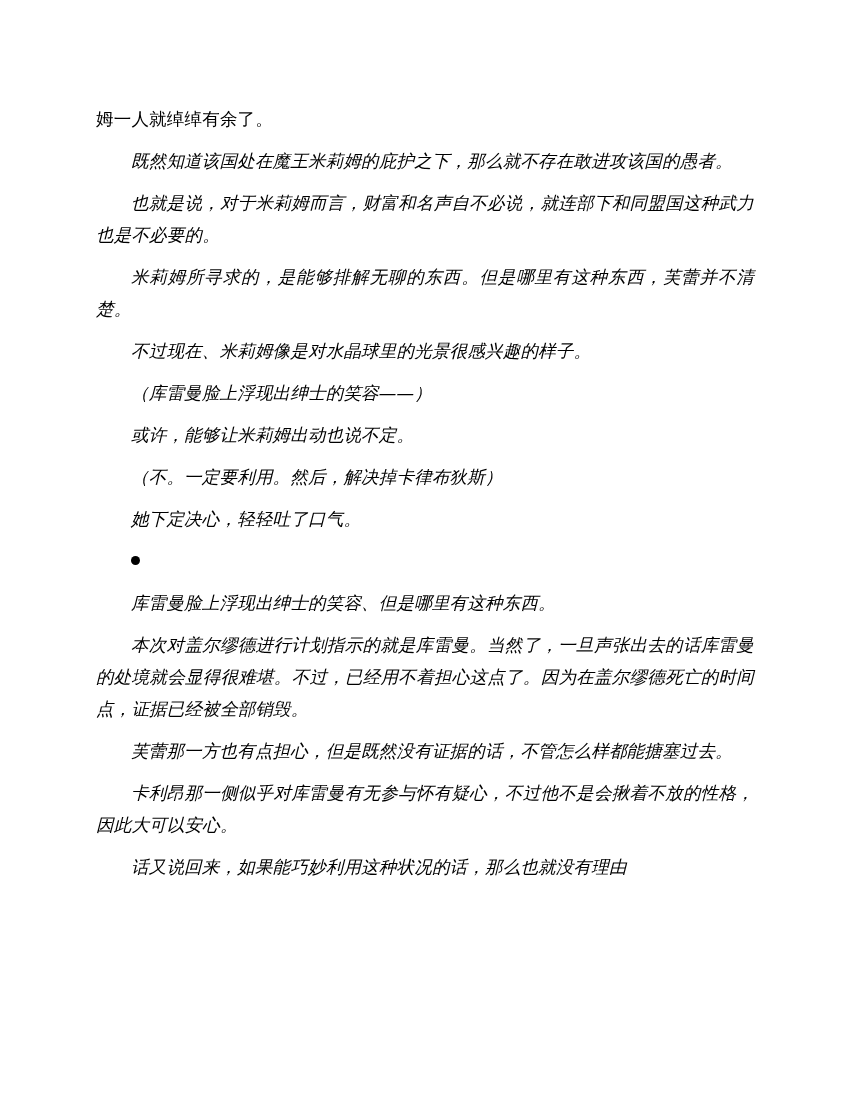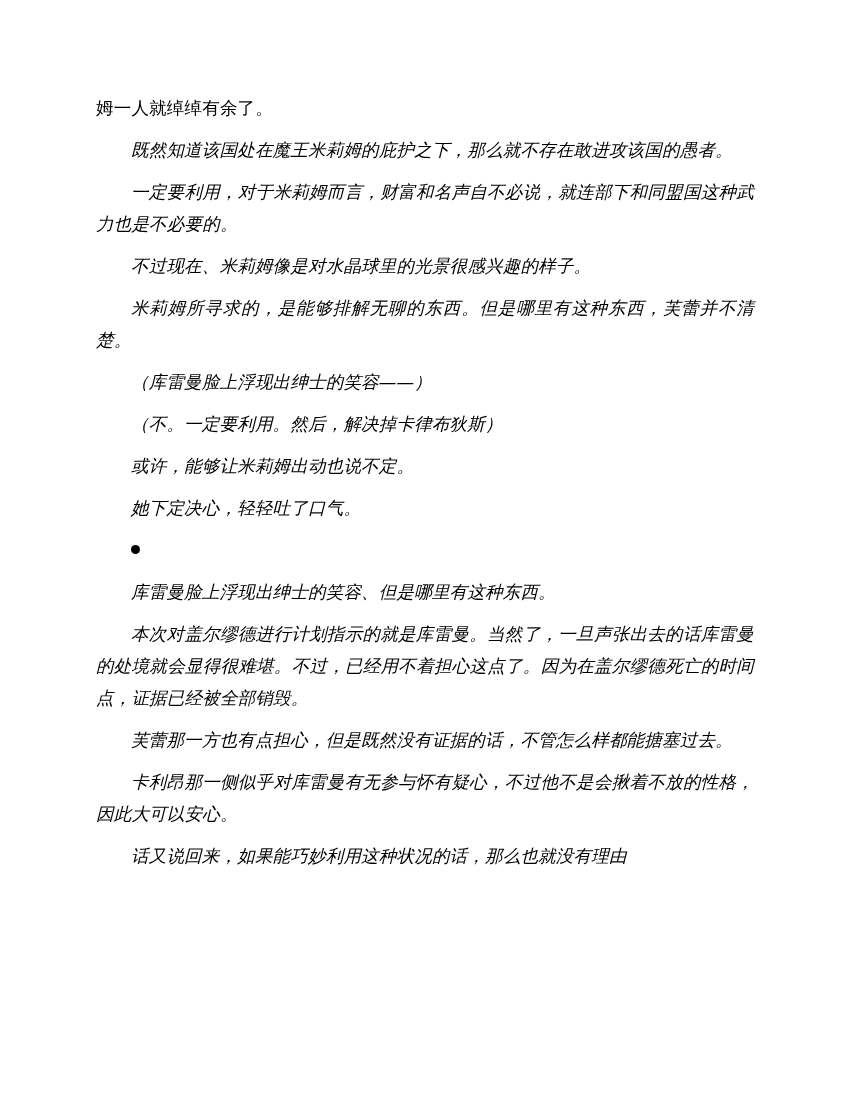--- a/index.html
+++ b/index.html
@@ -31,20 +31,21 @@
     text-justify: inter-ideograph;
     margin: 0 0 10px 0;
     letter-spacing: 0.2px;
   }
   .indent {
     text-indent: 2em;
     font-style: italic;
   }
   .noindent {
     text-indent: 0;
+    margin-top: 11px;
   }
   .bullet-line {
     margin: 0 0 10px 0;
     padding-left: 2em;
     line-height: 32px;
     font-size: 17.5px;
   }
   .bullet-dot {
     display: inline-block;
     width: 9px;
@@ -57,26 +58,26 @@
   }
 </style>
 </head>
 <body>
 
 <div class="page">
   <div class="content">
 
     <p class="para noindent">姆一人就绰绰有余了。</p>
     <p class="para indent">既然知道该国处在魔王米莉姆的庇护之下，那么就不存在敢进攻该国的愚者。</p>
-    <p class="para indent">一定要利用，对于米莉姆而言，财富和名声自不必说，就连部下和同盟国这种武力也是不必要的。</p>
+    <p class="para indent">也就是说，对于米莉姆而言，财富和名声自不必说，就连部下和同盟国这种武力也是不必要的。</p>
+    <p class="para indent">米莉姆所寻求的，是能够排解无聊的东西。但是哪里有这种东西，芙蕾并不清楚。</p>
     <p class="para indent">不过现在、米莉姆像是对水晶球里的光景很感兴趣的样子。</p>
-    <p class="para indent">米莉姆所寻求的，是能够排解无聊的东西。但是哪里有这种东西，芙蕾并不清楚。</p>
     <p class="para indent">（库雷曼脸上浮现出绅士的笑容——）</p>
+    <p class="para indent">或许，能够让米莉姆出动也说不定。</p>
     <p class="para indent">（不。一定要利用。然后，解决掉卡律布狄斯）</p>
-    <p class="para indent">或许，能够让米莉姆出动也说不定。</p>
     <p class="para indent">她下定决心，轻轻吐了口气。</p>
 
     <div class="bullet-line">
       <span class="bullet-dot"></span>
     </div>
 
     <p class="para indent">库雷曼脸上浮现出绅士的笑容、但是哪里有这种东西。</p>
     <p class="para indent">本次对盖尔缪德进行计划指示的就是库雷曼。当然了，一旦声张出去的话库雷曼的处境就会显得很难堪。不过，已经用不着担心这点了。因为在盖尔缪德死亡的时间点，证据已经被全部销毁。</p>
     <p class="para indent">芙蕾那一方也有点担心，但是既然没有证据的话，不管怎么样都能搪塞过去。</p>
     <p class="para indent">卡利昂那一侧似乎对库雷曼有无参与怀有疑心，不过他不是会揪着不放的性格，因此大可以安心。</p>

